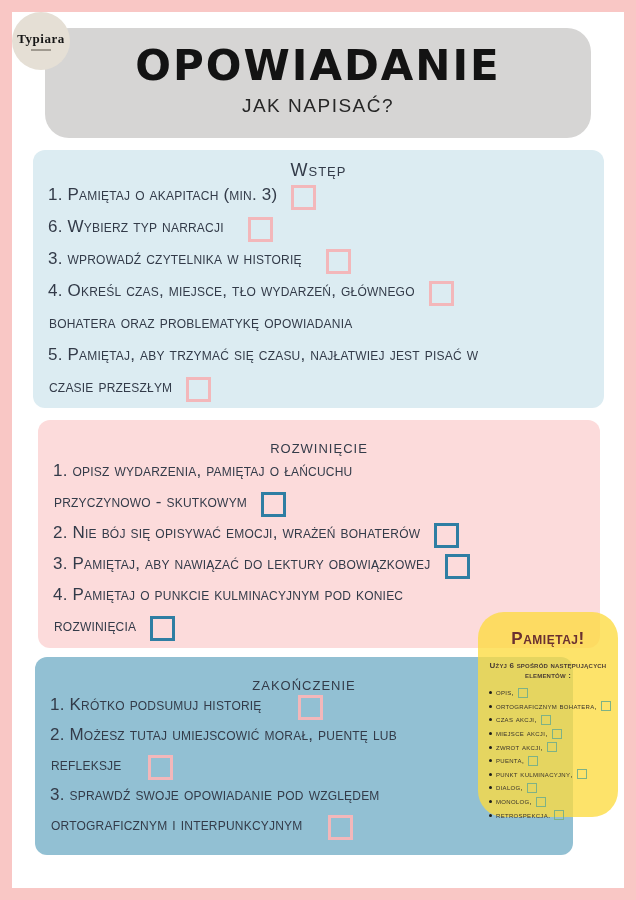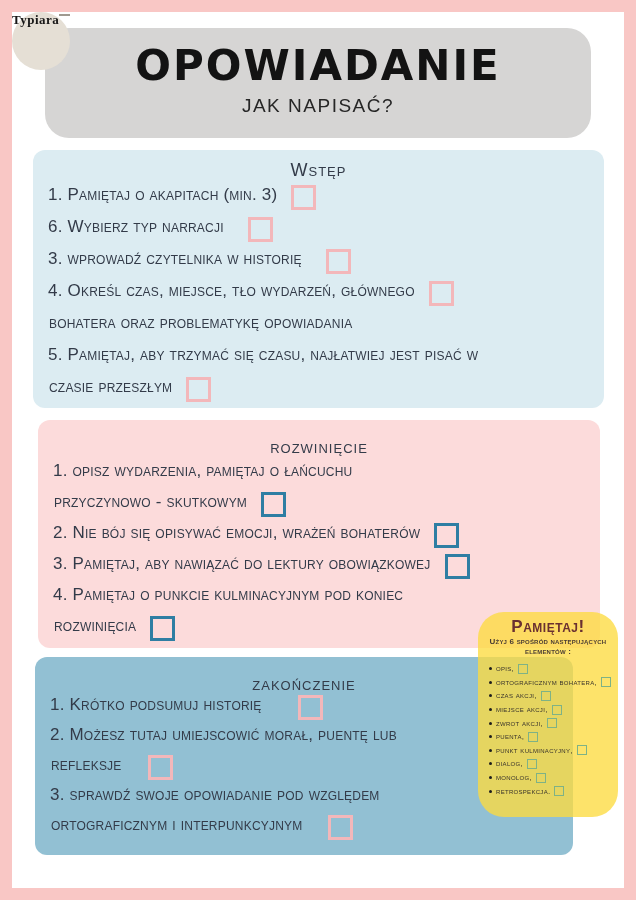--- a/index.html
+++ b/index.html
@@ -17,21 +17,21 @@
     background: var(--header-gray, #d6d5d4); border-radius:24px; text-align:center; z-index:2;
   }
   .title {
     margin:13px 0 0; font-family:"DejaVu Sans", sans-serif; font-size:42px; font-weight:800;
     letter-spacing:2px; color:#131313;
   }
   .subtitle { margin-top:5px; font-size:19px; letter-spacing:1.5px; color:#262626; }
 
   .logo {
     position:absolute; left:12px; top:12px; width:58px; height:58px; border-radius:50%;
-    background:#e5dfd5; z-index:3; display:flex; flex-direction:row; align-items:flex-start; justify-content:center;
+    background:#e5dfd5; z-index:3; display:flex; flex-direction:column; align-items:center; justify-content:center;
   }
   .logo-text { font-family:"Liberation Serif", serif; font-weight:bold; font-size:13px; color:#161616; letter-spacing:.5px; }
   .logo-tag { width:20px; height:2px; background:#a09a90; margin-top:2px; }
 
   
   .sec { position:absolute; border-radius:12px; font-variant:small-caps; }
   .sec-heading { text-align:center; font-size:18px; letter-spacing:1px; padding-top:17px; font-weight:normal; margin:0; }
   .line { display:flex; align-items:flex-start; white-space:nowrap; padding-left:15px; font-size:17px; letter-spacing:.2px; }
   .cont { padding-left:16px; }
 
@@ -51,21 +51,21 @@
   .cb.pink { border-color:var(--checkbox-pink, #f3b7ba); }
   .cb.blue { border-color:var(--checkbox-blue, #2f7ea3); }
   .gap  { margin-left:24px; }
 
   
   .note {
     position:absolute; left:478px; top:612px; width:140px; height:205px;
     background:rgba(252,219,64,0.78); border-radius:26px; z-index:5;
   }
   .note-heading {
-    margin:0; padding-top:5px; text-align:center; font-variant:small-caps;
+    margin:12px; padding-top:5px; text-align:center; font-variant:small-caps;
     font-size:17px; font-weight:bold; letter-spacing:.5px; color:var(--note-heading, #6a3031);
   }
   .note-sub { text-align:center; font-variant:small-caps; font-weight:bold; font-size:8px; line-height:10px; letter-spacing:.2px; color:#4a3c33; }
   .note ul { list-style:none; margin:5px 0 0; padding:0 0 0 11px; }
   .note li { display:flex; align-items:center; height:13.6px; font-variant:small-caps; font-weight:normal; font-size:8px; letter-spacing:.3px; color:#38332b; }
   .note li::before { content:""; width:3px; height:3px; border-radius:50%; background:#1d1d1d; margin-right:4px; flex:0 0 auto; }
   .cb-s { display:inline-block; width:8px; height:8px; border:1.5px solid var(--checkbox-green, #7eb286); margin-left:4px; flex:0 0 auto; background:transparent; }
 </style>
 </head>
 <body>

